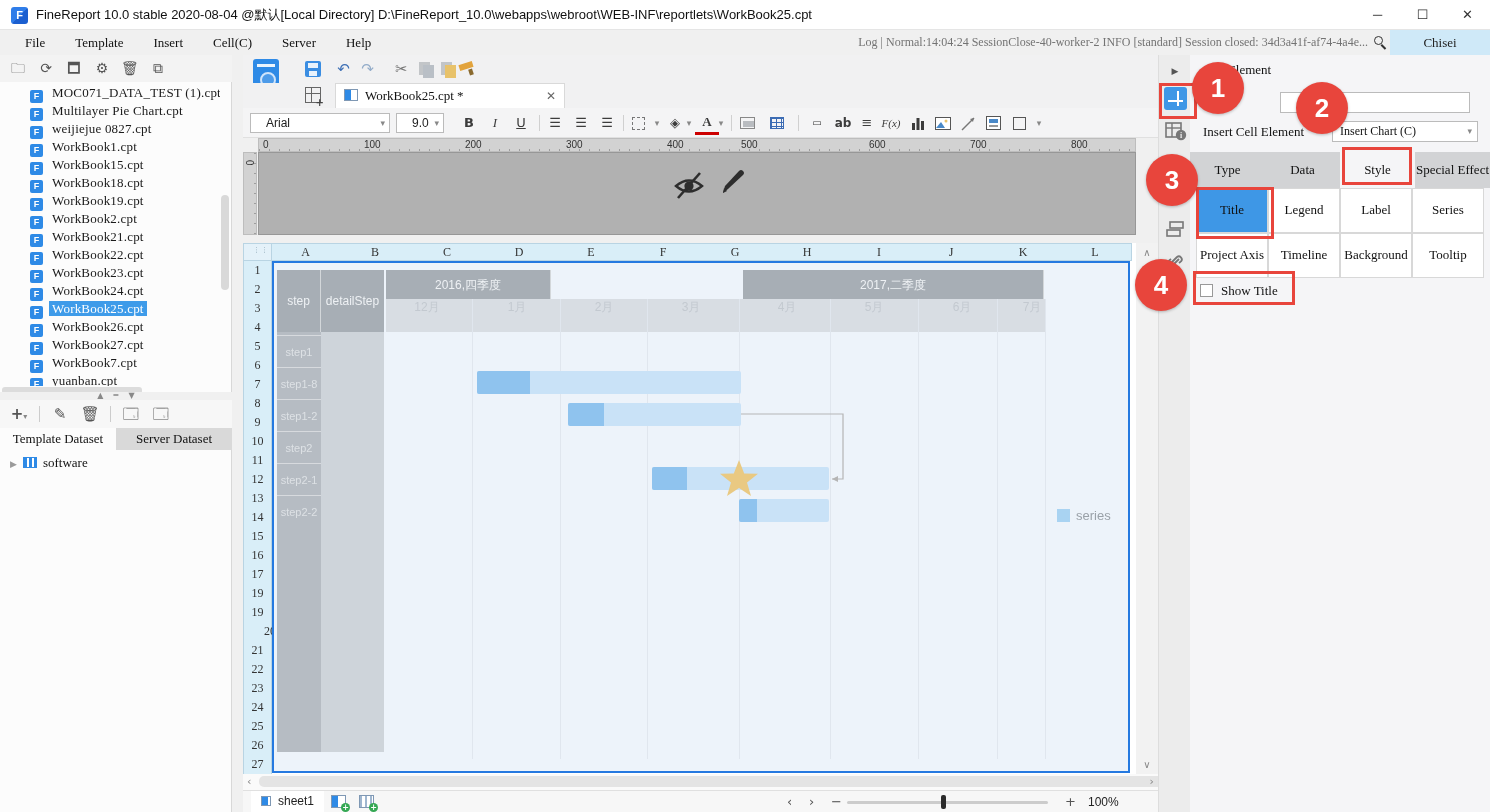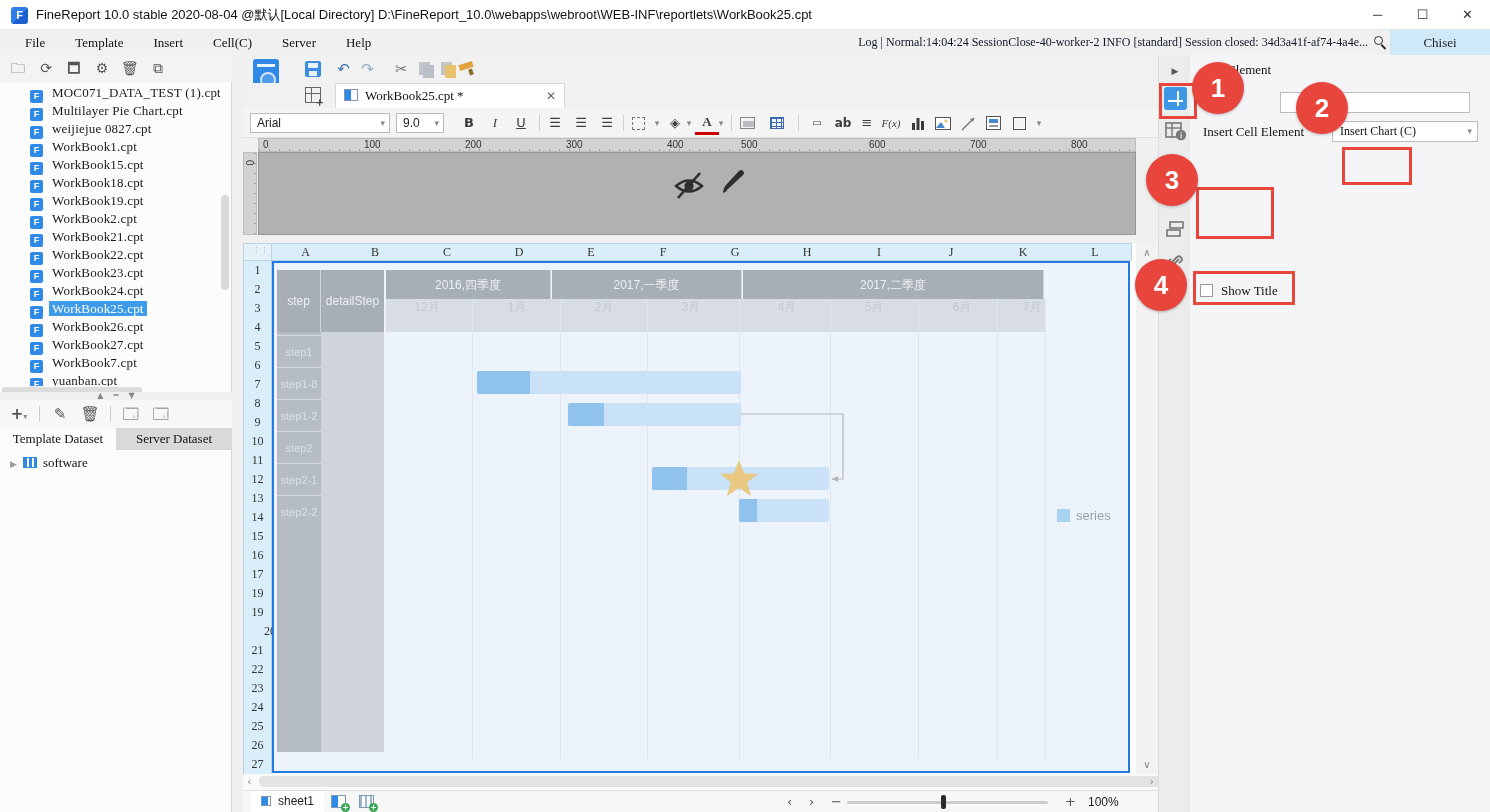--- a/index.html
+++ b/index.html
@@ -10,21 +10,21 @@
 
   
   #titlebar{left:0;top:0;width:1490px;height:30px;background:#fff;border-bottom:1px solid #e5e5e5;font-family:"Liberation Sans",sans-serif;}
   #fr-logo{left:11px;top:7px;width:17px;height:17px;border-radius:3px;background:linear-gradient(135deg,#2f7de9 50%,#1b5fd0 50%);color:#fff;font:bold 11px/17px "Liberation Sans",sans-serif;text-align:center;}
   #win-title{left:36px;top:0;height:30px;line-height:30px;font-size:13px;color:#111;white-space:nowrap;}
   .winbtn{top:0;width:45px;height:30px;text-align:center;line-height:30px;font-size:13px;color:#333;}
 
   
   #menubar{left:0;top:30px;width:1490px;height:25px;background:#f0f0f0;}
   .menu-item{display:inline-block;padding:0 15px;line-height:25px;font-size:13px;color:#111;}
-  #log-area{right:122px;top:0;height:25px;line-height:25px;font-size:12px;color:#0f172a;white-space:nowrap;}
+  #log-area{right:122px;top:0;height:25px;line-height:25px;font-size:12px;color:#737373;white-space:nowrap;}
   #search-glass{right:104px;top:6px;width:12px;height:12px;}
   .lens{width:9px;height:9px;border:1.6px solid #333;border-radius:50%;}
   .lens-tail{position:absolute;left:8px;top:8px;width:6px;height:1.6px;background:#333;transform:rotate(45deg);transform-origin:0 0;}
   #account-box{right:0;top:0;width:100px;height:25px;background:#cfe9f8;text-align:center;line-height:25px;font-size:13px;color:#222;}
 
   
   #leftpanel{left:0;top:55px;width:232px;height:757px;background:#fcfcfc;border-right:1px solid #d8d8d8;}
   #tree-toolbar{left:0;top:0;width:232px;height:27px;background:#f3f3f3;}
   .ttb-ic{display:inline-block;width:24px;height:26px;text-align:center;line-height:26px;color:#555;font-size:14px;font-family:"DejaVu Sans",sans-serif;}
   #file-list{left:0;top:29px;width:220px;height:302px;overflow:hidden;}
@@ -66,21 +66,21 @@
 
   #tabrow{left:243px;top:83px;width:915px;height:25px;background:#f1f1f2;}
   #newtab-ic{left:62px;top:4px;width:16px;height:16px;border:1.5px solid #666;background:
      linear-gradient(#666,#666) 0 5px/16px 1px no-repeat,linear-gradient(#666,#666) 5px 0/1px 16px no-repeat;}
   #newtab-ic:after{content:"+";position:absolute;right:-4px;bottom:-6px;color:#444;font:bold 10px "DejaVu Sans",sans-serif;}
   #doc-tab{left:92px;top:0;width:230px;height:25px;background:#fff;border:1px solid #d9d9d9;border-bottom:none;line-height:24px;font-size:13px;color:#111;padding-left:8px;}
   .sheet-ic{display:inline-block;width:14px;height:12px;margin-right:7px;vertical-align:-1px;background:linear-gradient(90deg,#2e8ae6 0 6px,#fff 6px),repeating-linear-gradient(#9fb6cf 0 2px,#fff 2px 4px);border:1px solid #7f98b4;}
   #tab-close{position:absolute;right:8px;top:0;color:#666;font-size:12px;font-family:"DejaVu Sans",sans-serif;}
 
   #formatbar{left:243px;top:108px;width:915px;height:30px;background:#f4f4f5;border-bottom:1px solid #e0e0e0;font-family:"DejaVu Sans",sans-serif;}
-  .combo{position:absolute;top:5px;height:20px;background:#fff;border:1px solid #bbb;font:12px "Liberation Sans",sans-serif;line-height:18px;padding-left:6px;color:#222;}
+  .combo{position:absolute;top:5px;height:20px;background:#fff;border:1px solid #bbb;font:12px "Liberation Sans",sans-serif;line-height:18px;padding-left:15px;color:#222;}
   .combo .car{position:absolute;right:4px;top:0;color:#888;font-size:9px;}
   .fmt-ic{position:absolute;top:0;height:30px;line-height:30px;width:24px;text-align:center;color:#3c3c3c;font-size:13px;}
   .fsep{position:absolute;top:7px;width:1px;height:16px;background:#d0d0d0;}
   #ic-fontcolor{border-bottom:3px solid #c00;line-height:24px;height:25px;top:2px;}
   .dash-sq{position:absolute;top:9px;width:13px;height:13px;border:1px dashed #777;}
   .grid-sq{position:absolute;top:9px;width:14px;height:12px;background:
     repeating-linear-gradient(90deg,#3c6cb4 0 1px,transparent 1px 5px),repeating-linear-gradient(#3c6cb4 0 1px,transparent 1px 4px);border:1px solid #3c6cb4;}
   .merge-sq{position:absolute;top:9px;width:15px;height:12px;border:1px solid #888;background:linear-gradient(#b9bcc0,#b9bcc0) 2px 3px/11px 6px no-repeat;}
 
   
@@ -362,21 +362,20 @@
         <div class="rowhead" style="top: 474px; height: 20px; line-height: 19px;">25</div>
         <div class="rowhead" style="top: 493px; height: 20px; line-height: 19px;">26</div>
         <div class="rowhead" style="top: 512px; height: 20px; line-height: 19px;">27</div>
       </div>
     <div id="gantt" class="abs" style="background: rgb(237, 243, 250);">
         <div style="position: absolute; left: 3px; top: 7px; width: 44px; height: 482px; background: rgb(182, 188, 195);"></div>
         <div style="position: absolute; left: 47px; top: 7px; width: 63px; height: 482px; background: rgb(206, 212, 218);"></div>
         <div class="g-cell" style="left: 3px; top: 7px; width: 44px; height: 62px; background: rgb(167, 174, 181); border-right: 1px solid rgba(255, 255, 255, 0.5);">step</div>
         <div class="g-cell" style="left: 47px; top: 7px; width: 63px; height: 62px; background: rgb(167, 174, 181);">detailStep</div>
         <div class="g-cell" style="left: 112px; top: 7px; width: 165px; height: 29px; background: rgb(167, 174, 181); border-right: 1px solid rgba(255, 255, 255, 0.5);">2016,四季度</div>
-        <div class="g-cell" style="left: 278px; top: 7px; width: 190px; height: 29px; background: rgb(167, 174, 181); border-right: 1px solid rgba(255, 255, 255, 0.5);">2017,一季度</div>
         <div class="g-cell" style="left: 469px; top: 7px; width: 301px; height: 29px; background: rgb(167, 174, 181); border-right: 1px solid rgba(255, 255, 255, 0.5);">2017,二季度</div>
         <div style="position: absolute; left: 112px; top: 36px; width: 659px; height: 33px; background: rgb(216, 221, 227);"></div>
         <div class="g-month" style="left: 153px;">12月</div>
         <div class="g-month" style="left: 243px;">1月</div>
         <div class="g-month" style="left: 330px;">2月</div>
         <div class="g-month" style="left: 417px;">3月</div>
         <div class="g-month" style="left: 513px;">4月</div>
         <div class="g-month" style="left: 600px;">5月</div>
         <div class="g-month" style="left: 688px;">6月</div>
         <div class="g-month" style="left: 758px;">7月</div>
@@ -467,20 +466,36 @@
       <path d="M16 10 L10 16 a3 3 0 0 1 -4.2-4.2 L8 10" fill="none" stroke="#777" stroke-width="1.8"></path>
     </svg>
   </div>
 
   <div id="rightpanel" class="abs">
     <div class="rp-label" style="left:13px;top:7px">Cell Element</div>
     <div class="rp-label" style="left:13px;top:40px">Cell</div>
     <input id="cell-input" class="abs" value="" style="">
     <div class="rp-label" style="left:13px;top:69px">Insert Cell Element</div>
     <div id="insert-dd" class="abs"><span>Insert Chart (C)</span><span class="car">▾</span></div>
+    <div id="rp-tabs" class="abs">
+        <div class="rp-tab">Type</div>
+        <div class="rp-tab">Data</div>
+        <div class="rp-tab active">Style</div>
+        <div class="rp-tab">Special Effect</div>
+      </div>
+    <div id="style-grid" class="abs">
+        <div class="sg-btn active">Title</div>
+        <div class="sg-btn">Legend</div>
+        <div class="sg-btn">Label</div>
+        <div class="sg-btn">Series</div>
+        <div class="sg-btn">Project Axis</div>
+        <div class="sg-btn">Timeline</div>
+        <div class="sg-btn">Background</div>
+        <div class="sg-btn">Tooltip</div>
+      </div>
     <div id="show-title-row" class="abs">
       <span id="st-checkbox"></span><span>Show Title</span>
     </div>
   </div>
 
   <div id="annotations">
       <div class="ann-rect" style="left: 1159px; top: 83px; width: 38px; height: 36px; border-color: rgb(232, 69, 60);"></div>
       <div class="ann-rect" style="left: 1342px; top: 147px; width: 70px; height: 38px; border-color: rgb(232, 69, 60);"></div>
       <div class="ann-rect" style="left: 1196px; top: 187px; width: 78px; height: 52px; border-color: rgb(232, 69, 60);"></div>
       <div class="ann-rect" style="left: 1193px; top: 271px; width: 102px; height: 34px; border-color: rgb(232, 69, 60);"></div>

